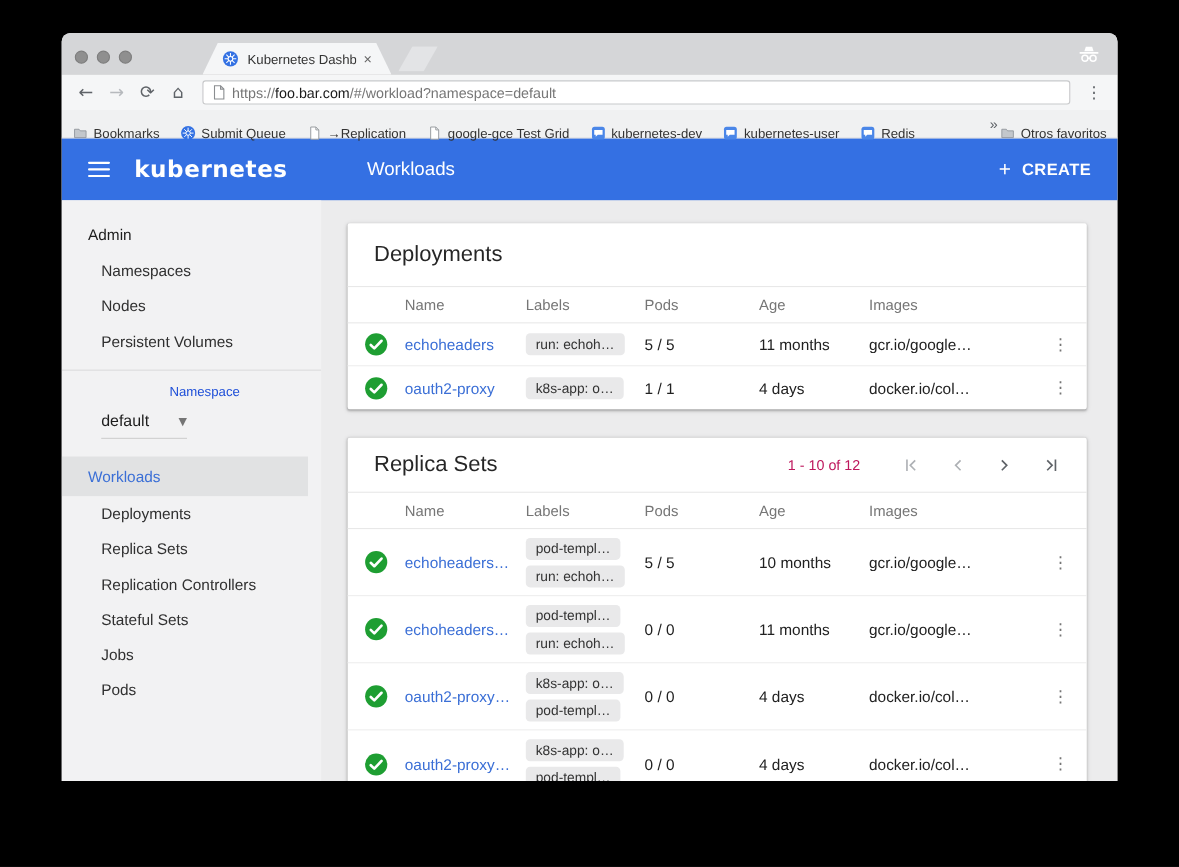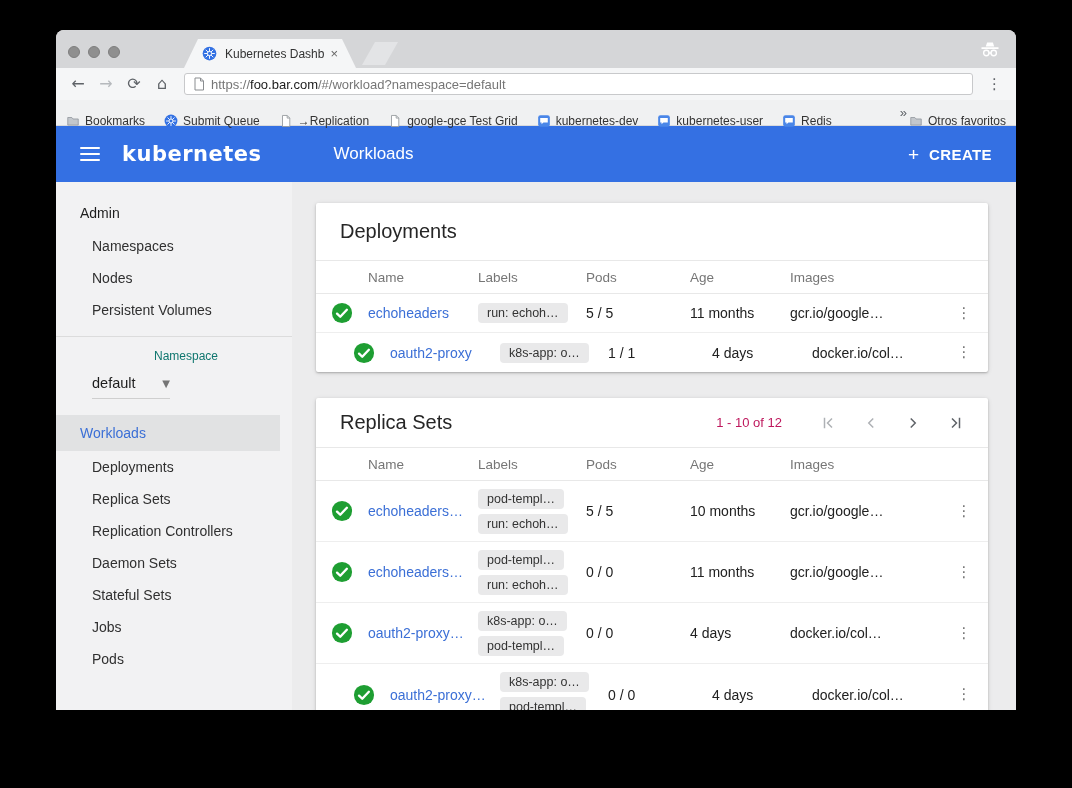--- a/index.html
+++ b/index.html
@@ -52,21 +52,21 @@
   .create-plus { font-size:19px; font-weight:normal; line-height:1; }
   .create-label { font-size:15px; font-weight:bold; letter-spacing:.4px; }
 
   .main { display:flex; height:528px; overflow:hidden; }
 
   .sidebar { width:236px; flex:0 0 auto; background:#f2f2f3; padding-top:14px; font-size:14px; color:#303030; overflow:hidden;text-align:center; }
   .nav-header { height:34px; display:flex; align-items:center; padding-left:24px; color:#1d1d1d; }
   .sidebar ul { list-style:none; }
   .nav-item { height:32px; display:flex; align-items:center; padding-left:36px; cursor:default; white-space:nowrap; }
   .sb-divider { border:none; border-top:1px solid #dcdcdc; margin:10px 0 12px 0; }
-  .ns-label { font-size:12px; color:#0f766e; padding-left:24px; margin-bottom:12px; }
+  .ns-label { font-size:12px; color:#1d4ed8; padding-left:24px; margin-bottom:12px; }
   .ns-select { margin-left:36px; width:78px; display:flex; align-items:center; justify-content:space-between;
                border-bottom:1px solid #cfcfcf; padding-bottom:7px; font-size:14.5px; color:#1d1d1d; cursor:default; }
   .ns-caret { font-family:"DejaVu Sans", sans-serif; font-size:10px; color:#757575; }
   .nav-active { height:36px; width:224px; margin-top:16px; background:#e1e2e3; display:flex; align-items:center;
                 padding-left:24px; color:#3b6fd6; cursor:default; }
 
   .content { flex:1; padding:21px 28px 0 24px; overflow:hidden; }
   .card { background:#fff; border-radius:2px; box-shadow:0 1px 2px rgba(0,0,0,.22), 0 1px 5px rgba(0,0,0,.12); }
   .card + .card { margin-top:26px; }
   .card-head { display:flex; align-items:center; justify-content:space-between; padding:0 24px; }
@@ -77,21 +77,21 @@
   .pager-label { font-size:13px; color:#be185d; margin-right:14px; }
   .pg-btn { width:18px; height:18px; margin-left:24px; cursor:default; }
   .pg-btn svg { width:18px; height:18px; display:block; }
   .pg-enabled { color:#5f6368; }
   .pg-disabled { color:#aeb1b5; }
 
   .thead, .trow { display:grid; grid-template-columns:52px 110px 108px 104px 100px 1fr 48px; align-items:center; }
   .thead { height:34px; border-top:1px solid #e8e8e8; border-bottom:1px solid #e8e8e8; }
   .hcell { font-size:13.5px; color:#767676; }
   .trow { border-bottom:1px solid #eee; }
-  .trow:last-child { border-bottom:none;padding-left:22px; }
+  .trow:last-child { border-bottom:none; }
   .rows-sm .trow { height:39px; }
   .rows-lg .trow { height:61px; }
   .cell { font-size:14px; color:#212121; overflow:hidden; white-space:nowrap; }
   .c-ic { display:flex; justify-content:center; }
   .c-ic svg { width:22px; height:22px; display:block; }
   .rlink { color:#3b6fd6; text-decoration:none; cursor:pointer; }
   .c-chips { display:flex; flex-direction:column; align-items:flex-start; gap:5px; overflow:visible; }
   .chip { background:#e9e9ea; color:#333; font-size:12.5px; padding:3px 9px; border-radius:4px; white-space:nowrap; }
   .c-kebab { display:flex; justify-content:center; }
   .kebab { font-family:"DejaVu Sans", sans-serif; font-size:15px; color:#757575; letter-spacing:0; cursor:default; line-height:1.1; }
@@ -251,21 +251,20 @@
       <div class="ns-label">Namespace</div>
       <div class="ns-select">
         <span>default</span>
         <span class="ns-caret">▼</span>
       </div>
       <div class="nav-active">Workloads</div>
       <ul id="workload-list">
           <li class="nav-item">Deployments</li>
           <li class="nav-item">Replica Sets</li>
           <li class="nav-item">Replication Controllers</li>
-          <li class="nav-item">Daemon Sets</li>
           <li class="nav-item">Stateful Sets</li>
           <li class="nav-item">Jobs</li>
           <li class="nav-item">Pods</li>
         </ul>
     </nav>
 
     <div class="content">
 
       <div class="card" id="card-deployments">
         <div class="card-head h1">

